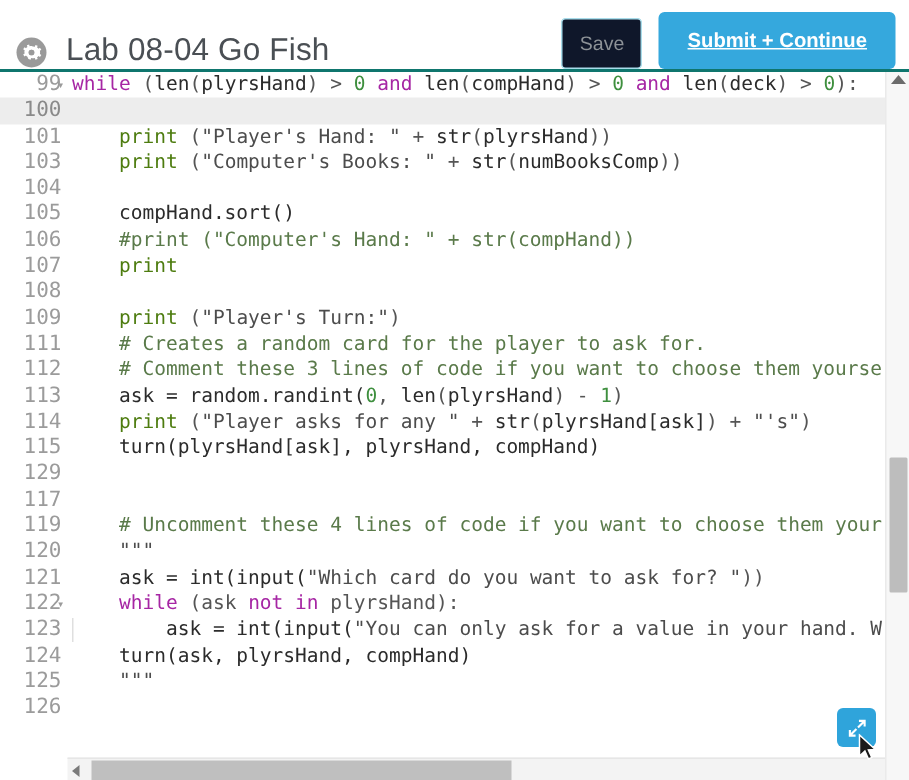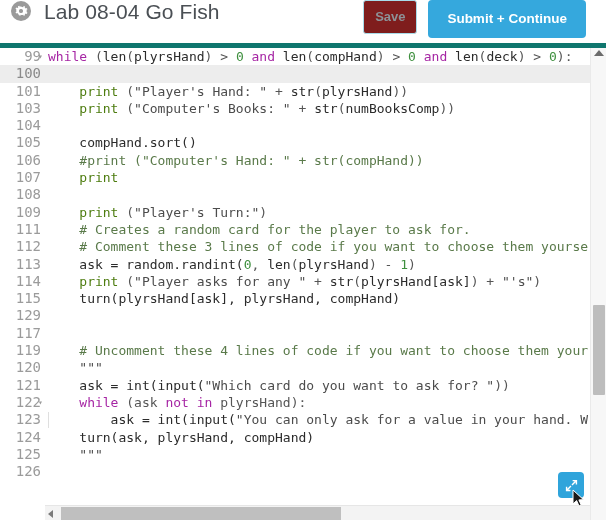--- a/index.html
+++ b/index.html
@@ -8,23 +8,23 @@
     overflow: hidden;
     background: #ffffff;
     font-family: "Liberation Sans", sans-serif;
   }
 
   
   .header {
     position: relative;
     height: 48px;
     background: #ffffff;
-    border-bottom: 5px solid #0f766e;
+    border-bottom: 2px solid #0f766e;
     display: flex;
-    align-items: flex-start;
+    align-items: flex-end;
     padding: 0 8px 0 10px;
   }
   .gear-wrap {
     width: 22px; height: 22px;
     flex: 0 0 22px;
     margin-right: 12px;
     display: flex; align-items: center; justify-content: center;
   }
   .gear-wrap svg { display: block; }
   .page-title {
@@ -32,46 +32,47 @@
     color: #4a4f54;
     font-weight: 400;
     letter-spacing: 0.1px;
     white-space: nowrap;
     flex: 1 1 auto;
   }
   .btn-save {
     height: 34px;
     min-width: 54px;
     padding: 0 0;
-    background: #7f1d1d;
+    background: #0f172a;
     border: 1px solid #a8dcea;
     border-radius: 3px;
     color: #8d9297;
     font-size: 13px;
-    font-weight: 700;
+    font-weight: 400;
     line-height: 32px;
     text-align: center;
     margin-right: 11px;
     cursor: pointer;
     white-space: nowrap;
   }
   .btn-submit {
     height: 38px;
     padding: 0 19px;
     background: #35a8dd;
     border: none;
     border-radius: 4px;
     color: #ffffff;
     font-size: 13.5px;
     font-weight: 700;
     line-height: 38px;
     text-align: center;
     cursor: pointer;
     white-space: nowrap;
-    margin-right: 12px;
+    margin-right: 1px;
+    text-decoration: underline;
   }
 
   
   .editor {
     position: relative;
     height: 472px;
     background: #ffffff;
     overflow: hidden;
     font-family: "DejaVu Sans Mono", "Liberation Mono", monospace;
     font-size: 13px;

